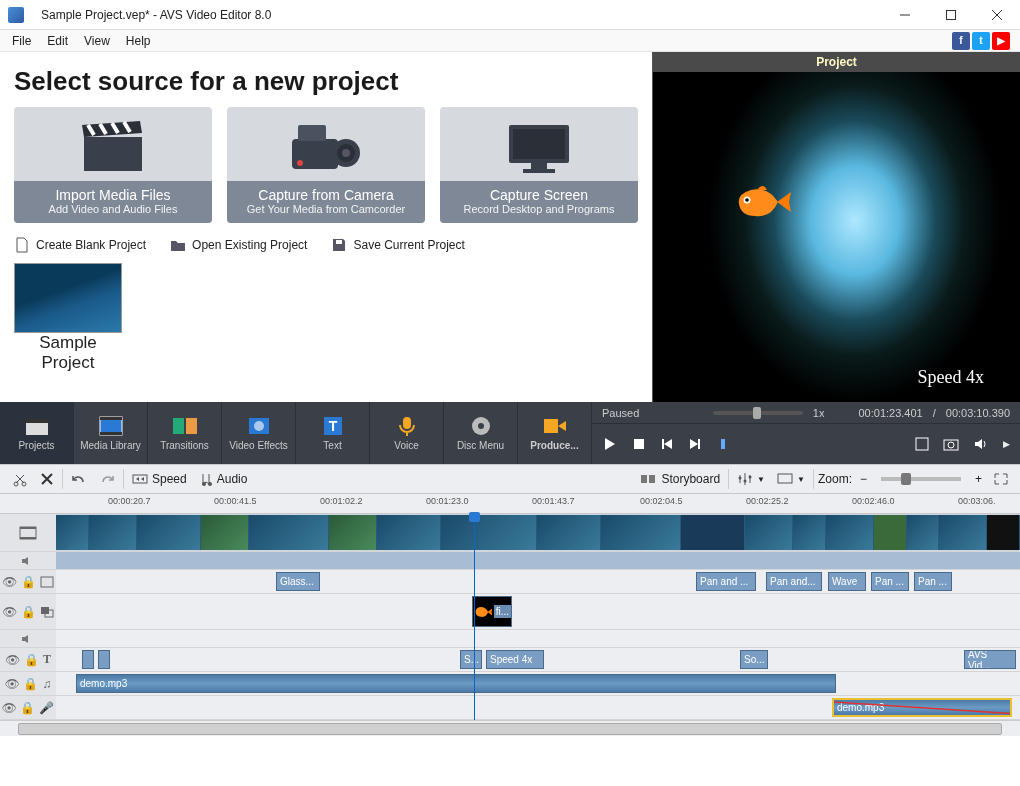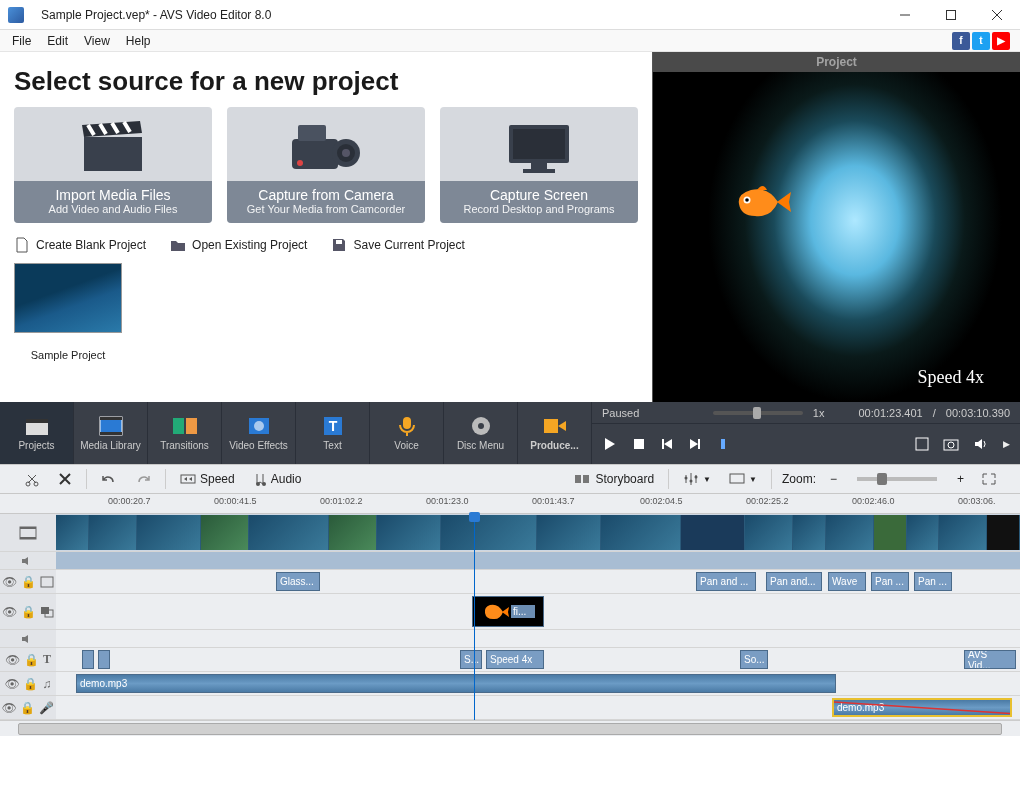--- a/index.html
+++ b/index.html
@@ -28,25 +28,25 @@
 .card .card-foot .ct { font-size:14px; }
 .card .card-foot .cs { font-size:11px; opacity:.9; }
 
 .proj-actions { display:flex; gap:24px; margin:14px 0 10px; }
 .proj-actions .pa { display:flex; align-items:center; gap:6px; font-size:12px; cursor:pointer; }
 .proj-actions svg { width:16px; height:16px; }
 
 .thumb-row { display:flex; gap:10px; margin-top:8px; }
 .thumb { width:108px; }
 .thumb .img { width:108px; height:70px; background:linear-gradient(160deg,#0a3a5a 40%,#1a5a8a 60%,#2a7aaa); border:1px solid #999; position:relative; }
-.thumb .lbl { text-align:center; font-size:11px; margin-top:16px; }
+.thumb .lbl { text-align:center; font-size:17px; margin-top:0; }
 
 
 .preview { width:368px; background:#3a3a3a; display:flex; flex-direction:column; border-left:1px solid #555; }
-.preview-header { background:#4a4a4a; color:#a3a3a3; text-align:center; font-size:12px; padding:3px; font-weight:bold; }
+.preview-header { background:#4a4a4a; color:#fef9c3; text-align:center; font-size:12px; padding:3px; font-weight:bold; }
 .preview-video { flex:1; background:#000; position:relative; overflow:hidden; }
 .cave { position:absolute; inset:0; background:radial-gradient(ellipse 40% 55% at 55% 45%, #aee8ff 0%, #5ab8e0 30%, #1a4a5a 55%, #0a1a1a 75%, #000 100%); }
 .fish { position:absolute; left:80px; top:110px; width:60px; height:40px; }
 .speed-overlay { position:absolute; right:36px; bottom:14px; color:#fff; font-size:18px; font-family:Georgia,serif; }
 
 
 .toolstrip { height:62px; background:#3a3f48; display:flex; align-items:stretch; color:#ccc; }
 .ts-left { display:flex; }
 .ts-btn { width:74px; display:flex; flex-direction:column; align-items:center; justify-content:center; gap:3px; cursor:pointer; font-size:10px; border-right:1px solid #2a2f38;}
 .ts-btn:first-child { background:#2a323d; }
@@ -54,21 +54,21 @@
 .ts-btn.prod { font-weight:bold; }
 .ts-right { flex:1; display:flex; flex-direction:column; }
 .status-row { height:22px; display:flex; align-items:center; padding:0 10px; gap:10px; font-size:11px; color:#ccc; border-bottom:1px solid #2a2f38;}
 .status-row .slider { width:90px; height:4px; background:#555; position:relative; border-radius:2px;}
 .status-row .slider .knob{ position:absolute; left:40px; top:-4px; width:8px; height:12px; background:#aaa; border-radius:2px;}
 .play-row { flex:1; display:flex; align-items:center; padding:0 10px; gap:14px; }
 .play-row .pbtn { cursor:pointer; color:#eee; }
 .play-row .spacer { flex:1; }
 
 
-.tl-toolbar { height:30px; background:#eceef1; border-top:1px solid #c8c8c8; border-bottom:1px solid #c8c8c8; display:flex; align-items:center; padding:0 20px; gap:10px; font-size:12px;}
+.tl-toolbar { height:30px; background:#eceef1; border-top:1px solid #c8c8c8; border-bottom:1px solid #c8c8c8; display:flex; align-items:center; padding:0 8px; gap:4px; font-size:12px;}
 .tl-toolbar .tbtn { cursor:pointer; padding:2px 4px; display:flex; align-items:center; gap:4px;}
 .tl-toolbar .sep { width:1px; height:20px; background:#ccc; }
 .tl-toolbar .zoom-slider { width:80px; height:4px; background:#bbb; position:relative; margin:0 6px;}
 .tl-toolbar .zoom-slider .zk{position:absolute; left:20px; top:-4px; width:10px; height:12px; background:#777; border-radius:2px;}
 
 
 .ruler { height:20px; background:#eceef1; display:flex; align-items:center; font-size:10px; color:#555; position:relative; padding-left:56px; border-bottom:1px solid #c8c8c8;text-align:right;}
 .ruler .tick { position:absolute; top:2px; font-size:9px; }
 
 
@@ -503,21 +503,21 @@
   <div class="track overlay-track">
     <div class="track-head">
         <span>👁</span>
         <span>🔒</span>
         <svg width="14" height="12">
           <rect x="1" y="1" width="8" height="7" fill="#666"></rect>
           <rect x="5" y="4" width="8" height="7" fill="none" stroke="#666"></rect>
         </svg>
       </div>
     <div class="track-body" style="background:#eceef1">
-      <div class="clip" style="left:416px;width:72px;background:#000;padding:8px;display:flex">
+      <div class="clip" style="left:416px;width:40px;background:#000;padding:0;display:flex">
         <svg width="30" height="30" viewBox="0 0 30 30">
             <path d="M22 15Q17 6 9 8Q3 10 4 16Q5 22 12 22Q19 23 22 15Z" fill="#ff8c1a"></path>
             <path d="M21 15L28 10L27 15L28 20Z" fill="#ff7a00"></path>
           </svg>
         <span style="background:#6b8db3;color:#fff;flex:1;font-size:10px;padding:1px 2px">fi...</span>
       </div>
     </div>
   </div>
   <div class="track thin">
     <div class="track-head">

